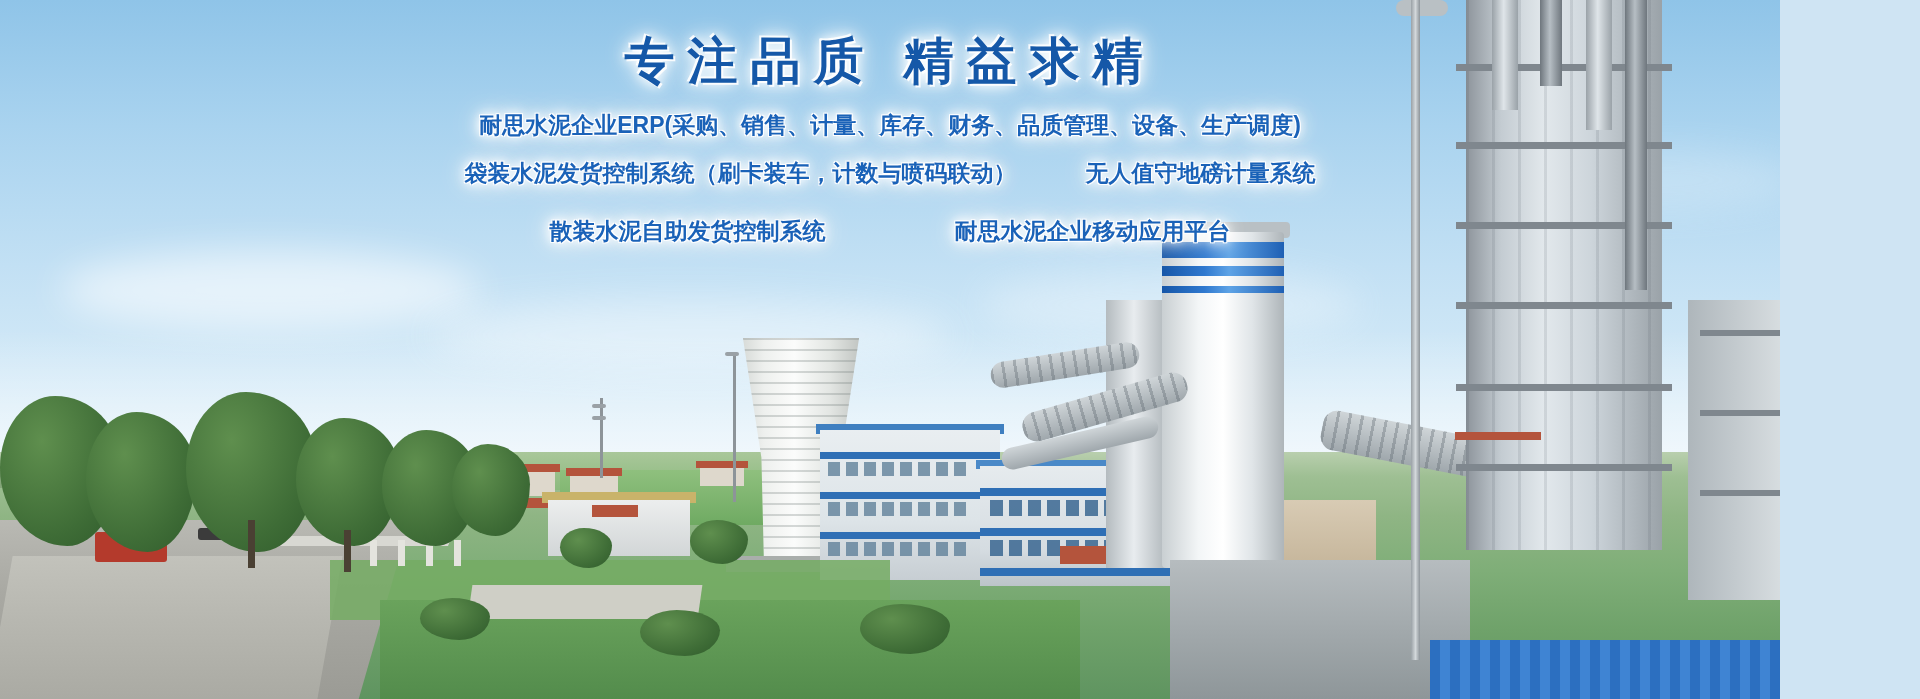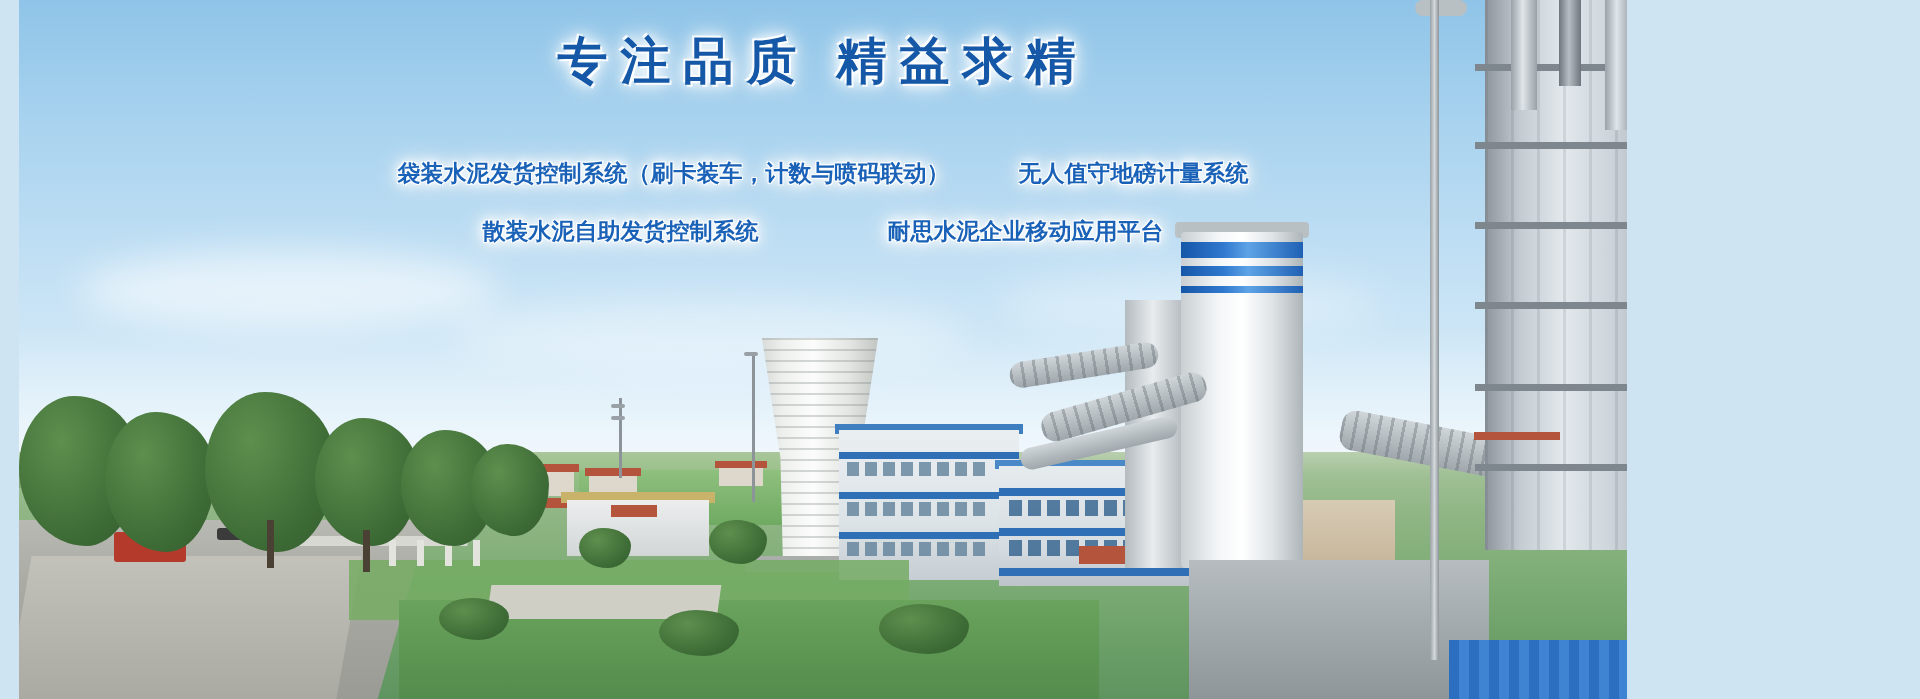--- a/index.html
+++ b/index.html
@@ -1,21 +1,21 @@
 <!DOCTYPE html>
 <html><head>
 <meta charset="utf-8">
 <style>
   html,body{margin:0;padding:0;}
   body{
     width:1920px;height:699px;overflow:hidden;
     font-family:"Liberation Sans","DejaVu Sans",sans-serif;
     background:#cfe4f3;
   }
-  .stage{position:relative;width:1608px;height:699px;overflow:hidden;margin-left:19px;}
+  .stage{position:relative;width:1780px;height:699px;overflow:hidden;}
 
   
   .sky{position:absolute;inset:0;
     background:linear-gradient(180deg,#8fc4e8 0%,#a9d3ef 18%,#c2e0f4 38%,#d8ecf8 58%,#e7f2fa 74%,#eef5fb 88%,#e6eef5 100%);}
   .sky-haze{position:absolute;left:0;right:0;top:330px;height:230px;
     background:linear-gradient(180deg,rgba(255,255,255,0) 0%,rgba(255,255,255,.55) 55%,rgba(255,255,255,.2) 100%);}
   .cloud{position:absolute;border-radius:50%;background:rgba(255,255,255,.55);filter:blur(18px);}
   .c1{left:60px;top:250px;width:420px;height:80px;}
   .c2{left:430px;top:300px;width:520px;height:70px;opacity:.7;}
   .c3{left:980px;top:270px;width:380px;height:70px;opacity:.55;}
@@ -321,20 +321,23 @@
   <div class="tree" style="left:560px;top:528px;width:52px;height:40px;"></div>
   <div class="tree" style="left:690px;top:520px;width:58px;height:44px;"></div>
   <div class="tree" style="left:420px;top:598px;width:70px;height:42px;"></div>
   <div class="tree" style="left:640px;top:610px;width:80px;height:46px;"></div>
   <div class="tree" style="left:860px;top:604px;width:90px;height:50px;"></div>
 
   <div class="text-layer">
 
     <div class="headline">专注品质  精益求精</div>
 
+    <div class="line l1">
+      <span class="chip">耐思水泥企业ERP(采购、销售、计量、库存、财务、品质管理、设备、生产调度)</span>
+    </div>
 
     <div class="line l2">
       <span class="chip">袋装水泥发货控制系统（刷卡装车，计数与喷码联动）</span>
       <span class="gap-a"></span>
       <span class="chip">无人值守地磅计量系统</span>
     </div>
 
     <div class="line l3">
       <span class="chip">散装水泥自助发货控制系统</span>
       <span class="gap-b"></span>

